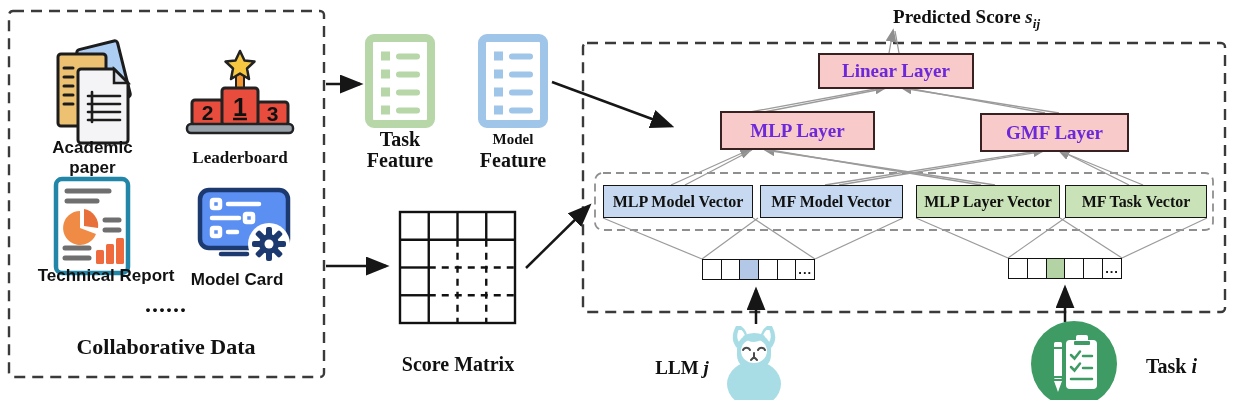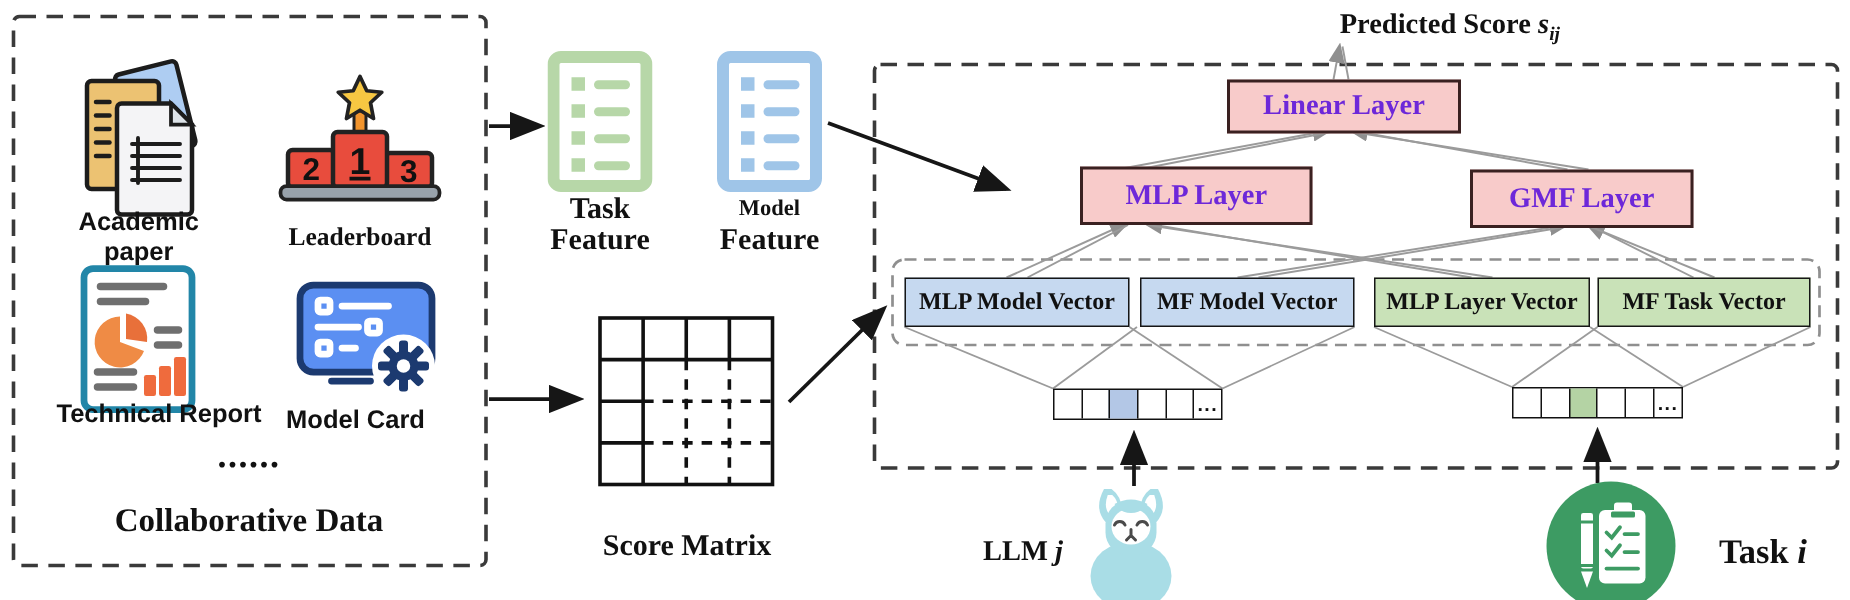--- a/index.html
+++ b/index.html
@@ -276,17 +276,17 @@
       <path d="M41,47 l3.5,3.5 l5.5,-7"></path>
         <line x1="53" y1="48" x2="62" y2="48"></line>
       <line x1="41" y1="59" x2="62" y2="59"></line>
     </g>
     <rect x="24" y="22" width="8" height="37" rx="1.5" fill="#fff"></rect>
     <polygon points="24,61 32,61 28,72" fill="#fff"></polygon>
     <line x1="24" y1="57" x2="32" y2="57" stroke="#3d9b63" stroke-width="2"></line>
     <line x1="24" y1="28" x2="32" y2="28" stroke="#3d9b63" stroke-width="2"></line>
   </svg>
 
-  <div class="abs serifB" style="left:1146px;top:355px;width:80px;height:22px;text-align:left;font-size:23px;">
+  <div class="abs serifB" style="left:1146px;top:355px;width:80px;height:22px;text-align:left;font-size:20px;">
     <span>Task </span><span style="font-style:italic;">i</span>
   </div>
 
 </div>
 
 </body></html>

